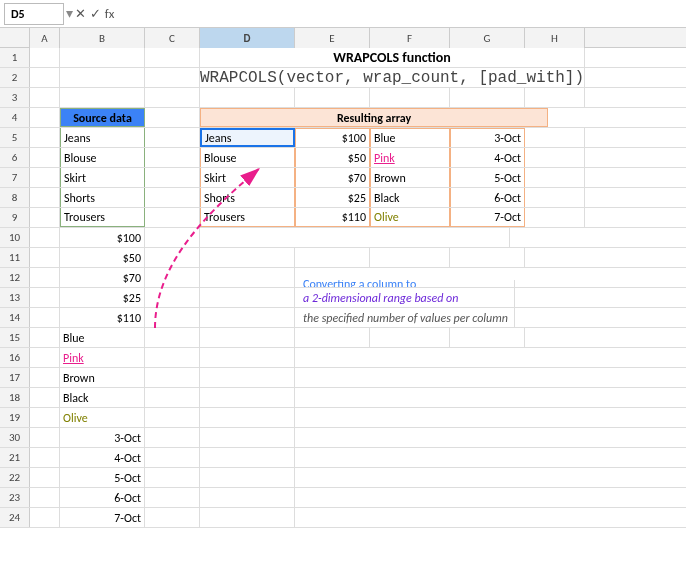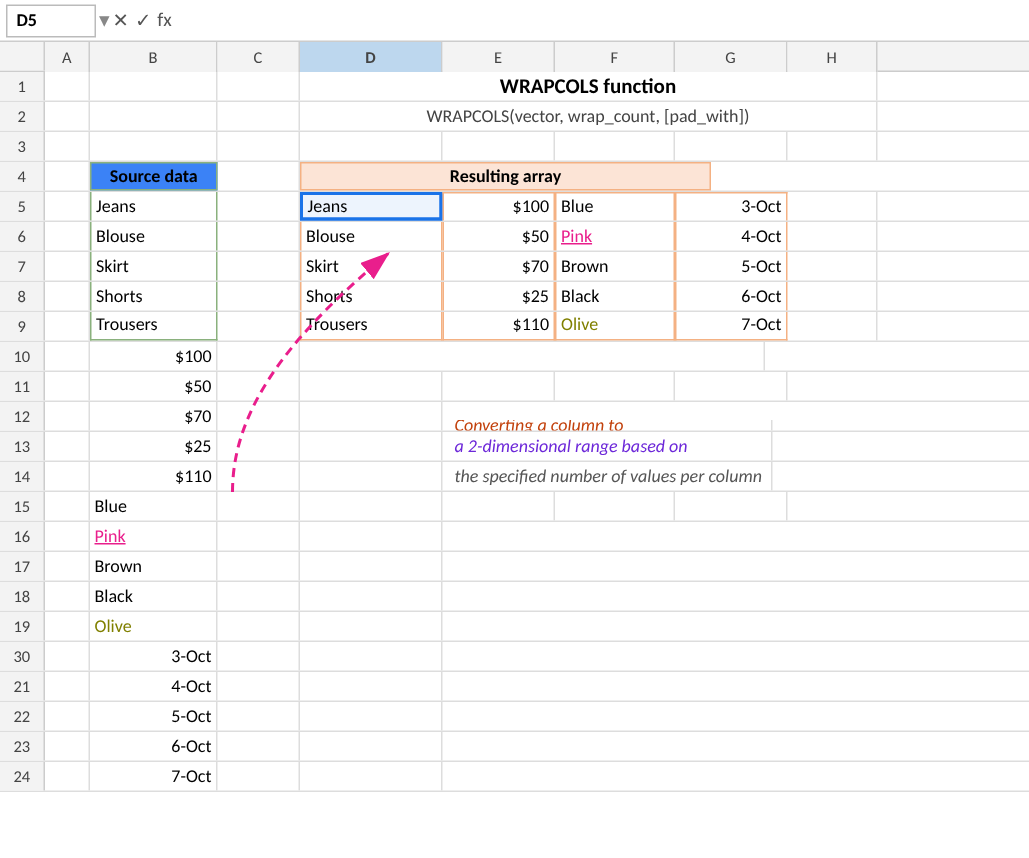--- a/index.html
+++ b/index.html
@@ -237,21 +237,21 @@
       <div class="grid-cell col-d center-align" style="width:385px; font-weight:bold; font-size:14px; justify-content:center;">
         <span>WRAPCOLS function</span>
       </div>
     </div>
 
     <div class="grid-row">
       <div class="row-num">2</div>
       <div class="grid-cell col-a"></div>
       <div class="grid-cell col-b"></div>
       <div class="grid-cell col-c"></div>
-      <div class="grid-cell col-d center-align" style="width:385px; justify-content:center; font-size:12px; color:#444;">
+      <div class="grid-cell col-d center-align" style="width:385px; justify-content:center; font-size:16px; color:#444;font-family:Liberation Mono, monospace;">
         <span>WRAPCOLS(vector, wrap_count, [pad_with])</span>
       </div>
     </div>
 
     <div class="grid-row">
       <div class="row-num">3</div>
       <div class="grid-cell col-a"></div>
       <div class="grid-cell col-b"></div>
       <div class="grid-cell col-c"></div>
       <div class="grid-cell col-d"></div>
@@ -261,21 +261,21 @@
       <div class="grid-cell col-h"></div>
     </div>
 
     <div class="grid-row">
       <div class="row-num">4</div>
       <div class="grid-cell col-a"></div>
       <div class="grid-cell col-b source-table-header" style="border:1px solid #8ab17d; justify-content:center; font-weight:bold;">
         <span>Source data</span>
       </div>
       <div class="grid-cell col-c"></div>
-      <div class="grid-cell col-d result-border result-table-header" style="width:274px; justify-content:center; font-weight:bold; background:#fce4d6; border:1px solid #f4b183;">
+      <div class="grid-cell col-d result-border result-table-header" style="width:348px; justify-content:center; font-weight:bold; background:#fce4d6; border:1px solid #f4b183;">
         <span>Resulting array</span>
       </div>
     </div>
 
     <div class="grid-row">
       <div class="row-num">5</div>
       <div class="grid-cell col-a"></div>
       <div class="grid-cell col-b source-table-border">
         <span>Jeans</span>
       </div>
@@ -407,21 +407,21 @@
     </div>
 
     <div class="grid-row">
       <div class="row-num">12</div>
       <div class="grid-cell col-a"></div>
       <div class="grid-cell col-b right-align">
           <span>$70</span>
         </div>
       <div class="grid-cell col-c"></div>
       <div class="grid-cell col-d"></div>
-      <div class="grid-cell col-e" style="font-style:italic; font-size:12px; color:#c2410c; padding-left:8px; width:220px;margin-top:12px;">
+      <div class="grid-cell col-e" style="font-size:12px; color:#3b82f6; padding-left:8px; width:220px;margin-top:12px;">
         <span>Converting a column to</span>
       </div>
     </div>
 
     <div class="grid-row">
       <div class="row-num">13</div>
       <div class="grid-cell col-a"></div>
       <div class="grid-cell col-b right-align">
           <span>$25</span>
         </div>

